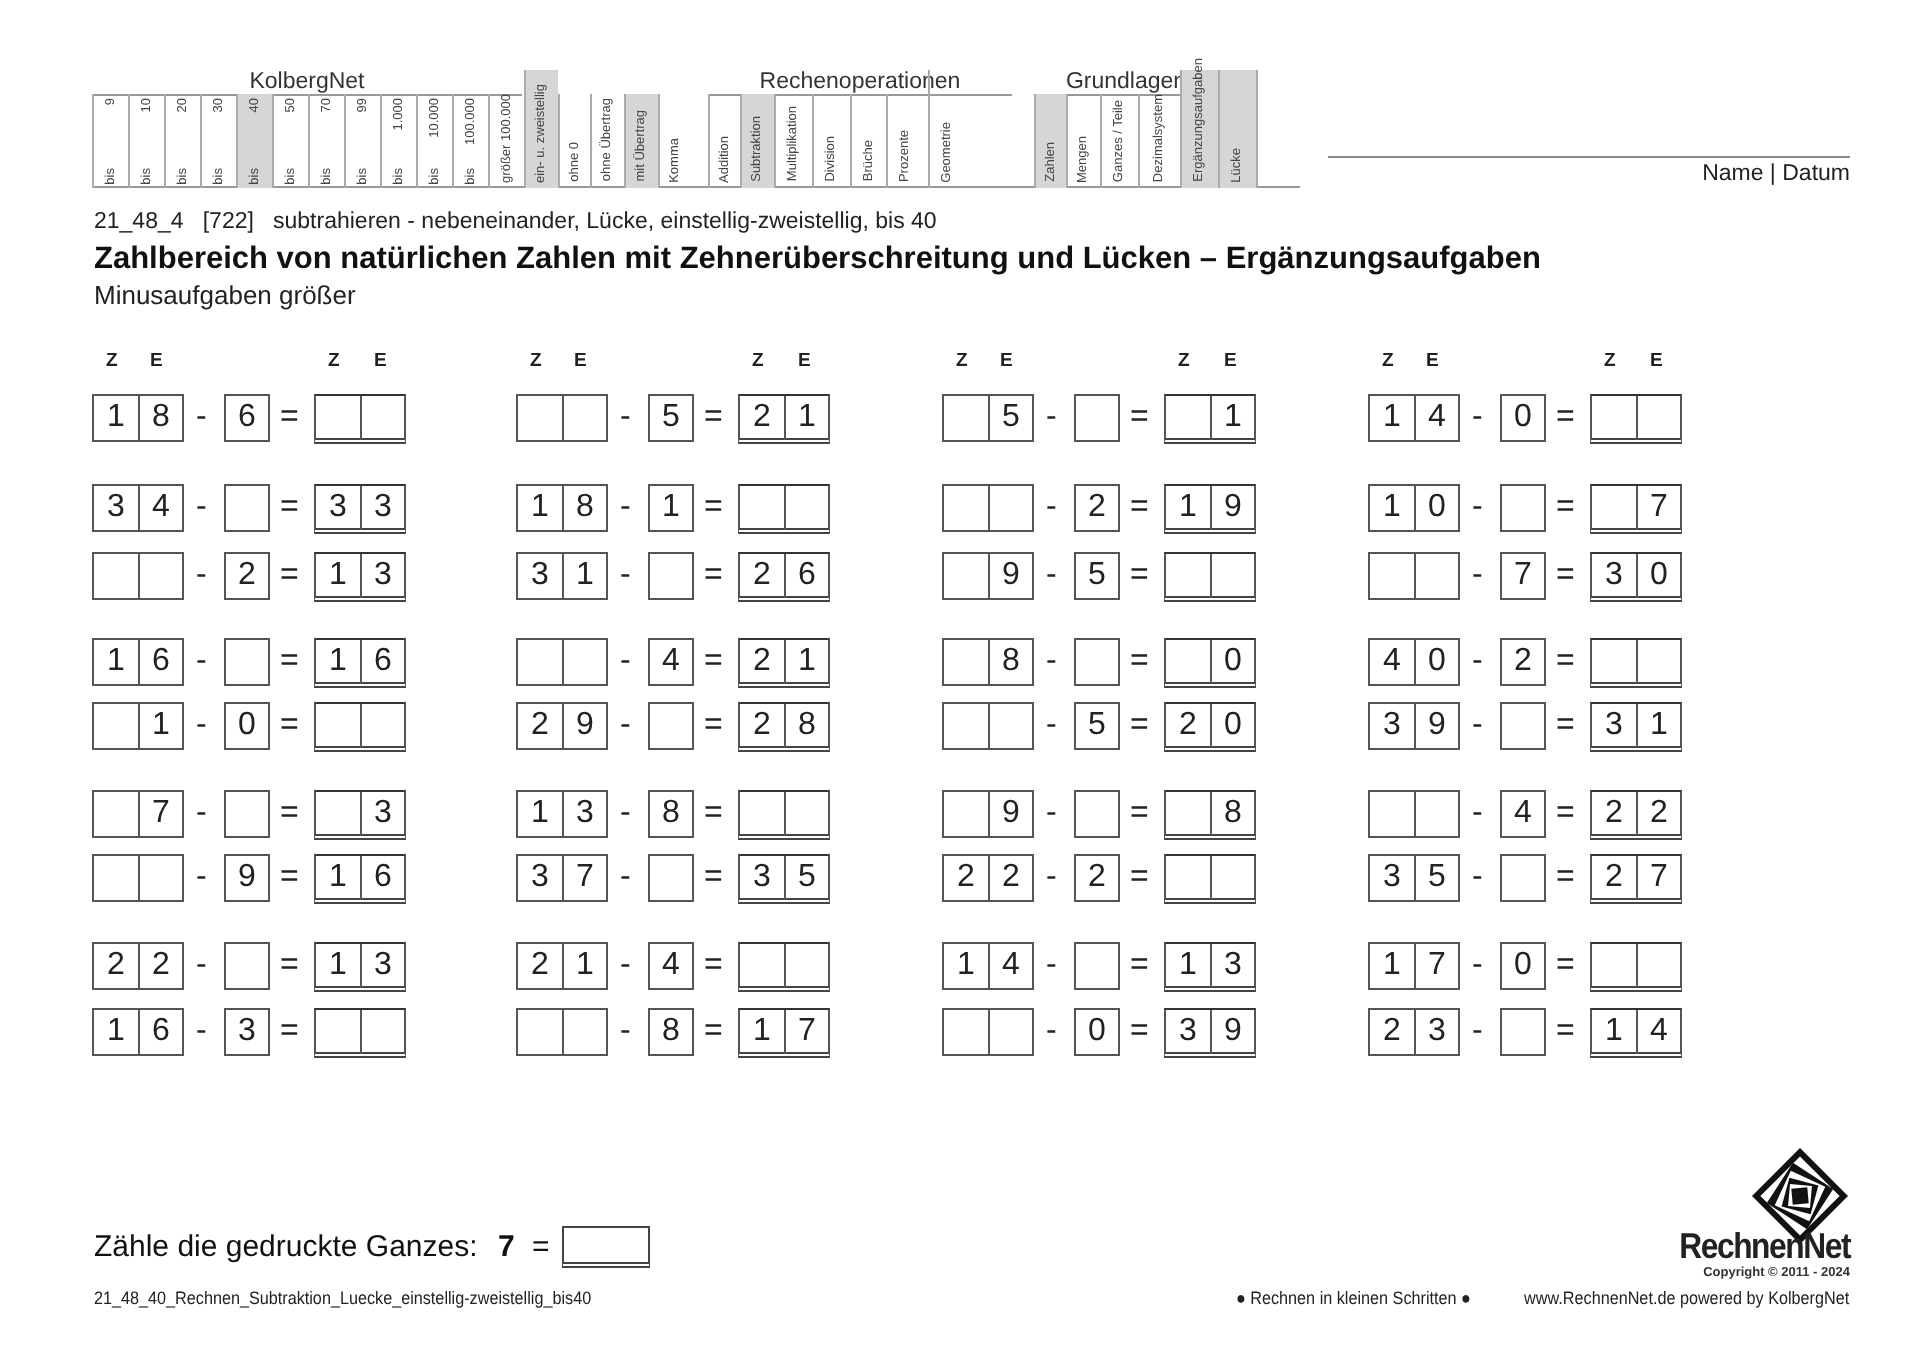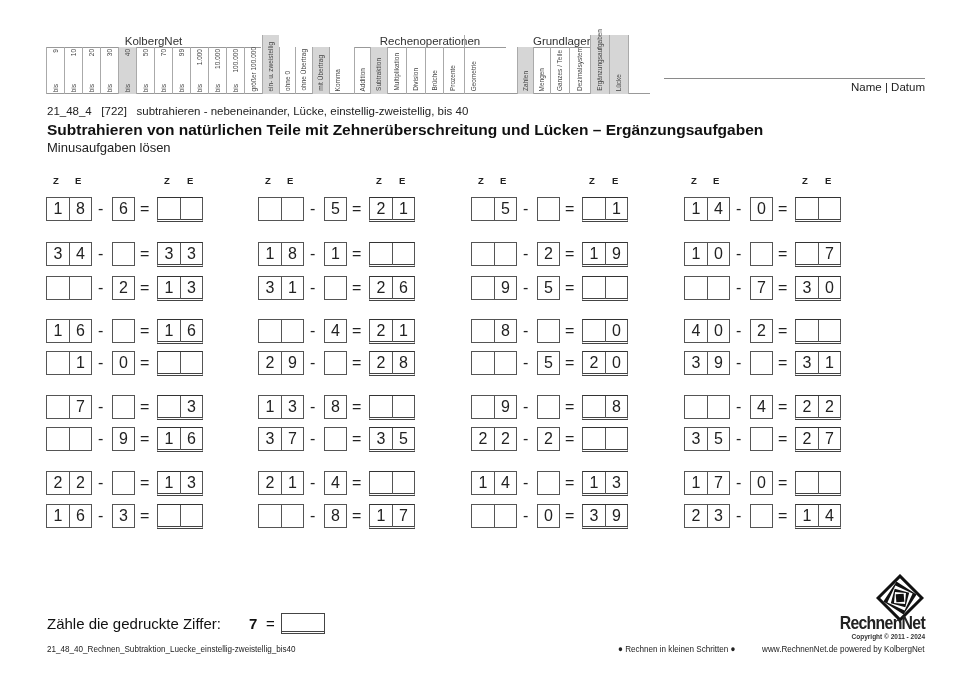--- a/index.html
+++ b/index.html
@@ -164,22 +164,22 @@
     <div class="col hl tall" style="left: 563px; width: 19px;">
       <span class="full">Lücke</span>
     </div>
     <div class="col tall" style="left: 582px; width: 0px;"></div>
   </div>
 
 <div class="name-line"></div>
 <div class="name-label">Name | Datum</div>
 
 <div class="meta">21_48_4   [722]   subtrahieren - nebeneinander, Lücke, einstellig-zweistellig, bis 40</div>
-<div class="title">Subtrahieren von natürlichen Teile mit Zehnerüberschreitung und Lücken – Ergänzungsaufgaben</div>
-<div class="subtitle">Minusaufgaben lösen</div>
+<div class="title">Zahlbereich von natürlichen Zahlen mit Zehnerüberschreitung und Lücken – Ergänzungsaufgaben</div>
+<div class="subtitle">Minusaufgaben größer</div>
 
 <div id="exercises">
     <div class="ze" style="left: 53px;">Z</div>
     <div class="ze" style="left: 75px;">E</div>
     <div class="ze" style="left: 164px;">Z</div>
     <div class="ze" style="left: 187px;">E</div>
     <div class="prob" style="left: 46px; top: 197px; width: 160px;">
       <div class="box" style="left: 0px;">
         <div class="cell">1</div>
         <div class="cell">8</div>
@@ -726,21 +726,21 @@
         <div class="cell"></div>
       </div>
       <div class="op" style="left: 94px;">=</div>
       <div class="box res" style="left: 111px;">
         <div class="cell">1</div>
         <div class="cell">4</div>
       </div>
     </div>
   </div>
 
-<div class="count-label">Zähle die gedruckte Ziffer:</div>
+<div class="count-label">Zähle die gedruckte Ganzes:</div>
 <div class="count-digit">7</div>
 <div class="count-eq">=</div>
 <div class="count-box"></div>
 
 <div class="file-name">21_48_40_Rechnen_Subtraktion_Luecke_einstellig-zweistellig_bis40</div>
 <div class="slogan">● Rechnen in kleinen Schritten ●</div>
 <div class="site">www.RechnenNet.de powered by KolbergNet</div>
 
 <svg class="logo" viewBox="0 0 48 48">
   <g transform="rotate(45 24 24)">

